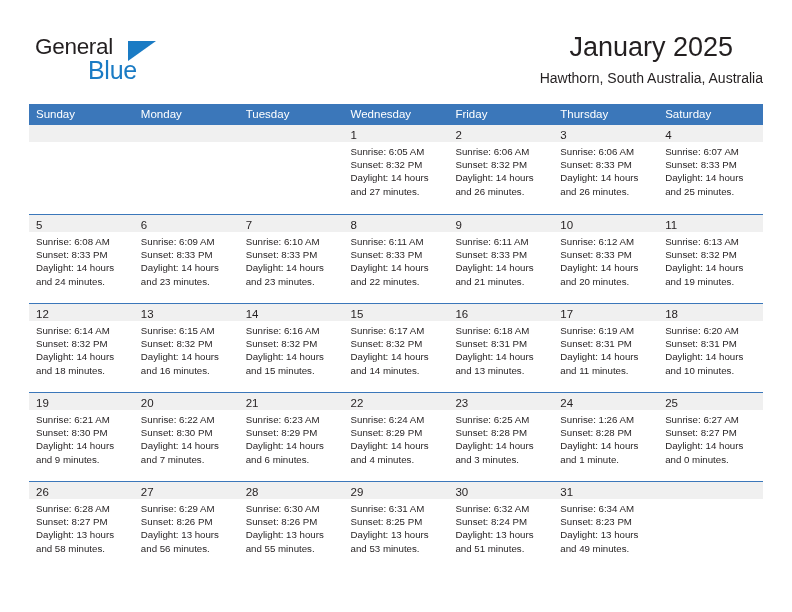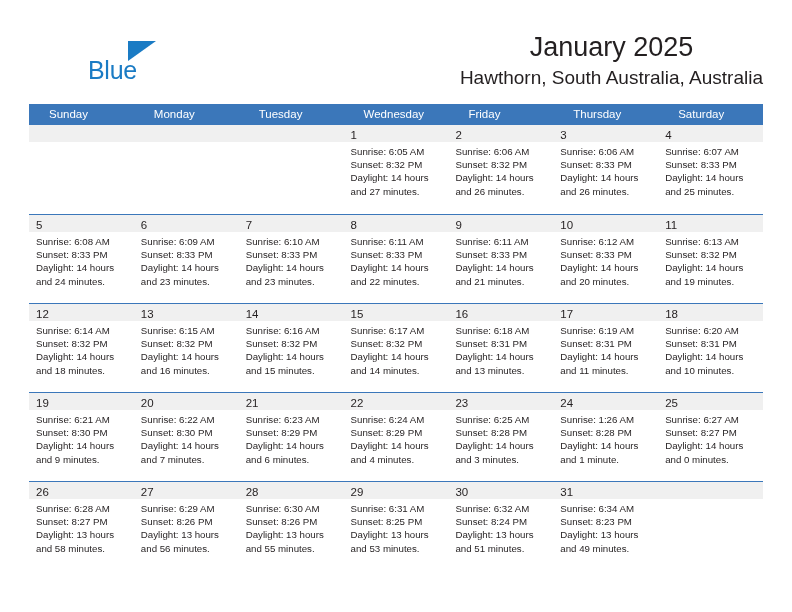--- a/index.html
+++ b/index.html
@@ -69,21 +69,21 @@
     top: 0;
     text-align: center;
   }
   .cal-title {
     font-size: 27px;
     color: #231f20;
     line-height: 34px;
     white-space: nowrap;
   }
   .cal-subtitle {
-    font-size: 19px;
+    font-size: 14px;
     color: #231f20;
     line-height: 22px;
     margin-top: 3px;
     white-space: nowrap;
   }
 
   
   .calendar {
     position: absolute;
     left: 29px;
@@ -93,21 +93,21 @@
   .weekday-row {
     display: flex;
     background: #3B77BA;
     height: 21px;
   }
   .weekday {
     flex: 1 1 0;
     color: #ffffff;
     font-size: 11.5px;
     line-height: 21px;
-    padding-left: 20px;
+    padding-left: 7px;
     box-sizing: border-box;
     white-space: nowrap;
     overflow: hidden;
   }
   .week-row {
     display: flex;
     border-top: 1.6px solid #3B77BA;
     height: 89px;
     box-sizing: border-box;
   }
@@ -143,20 +143,21 @@
   }
 </style>
 </head>
 <body>
 
 <div class="page">
 
   <div class="top-bar">
 
     <div class="brand">
+      <span class="brand-general">General</span>
       <span class="brand-tri"></span>
       <span class="brand-blue">Blue</span>
     </div>
 
     <div class="title-block">
       <div class="cal-title">January 2025</div>
       <div class="cal-subtitle">Hawthorn, South Australia, Australia</div>
     </div>
 
   </div>

